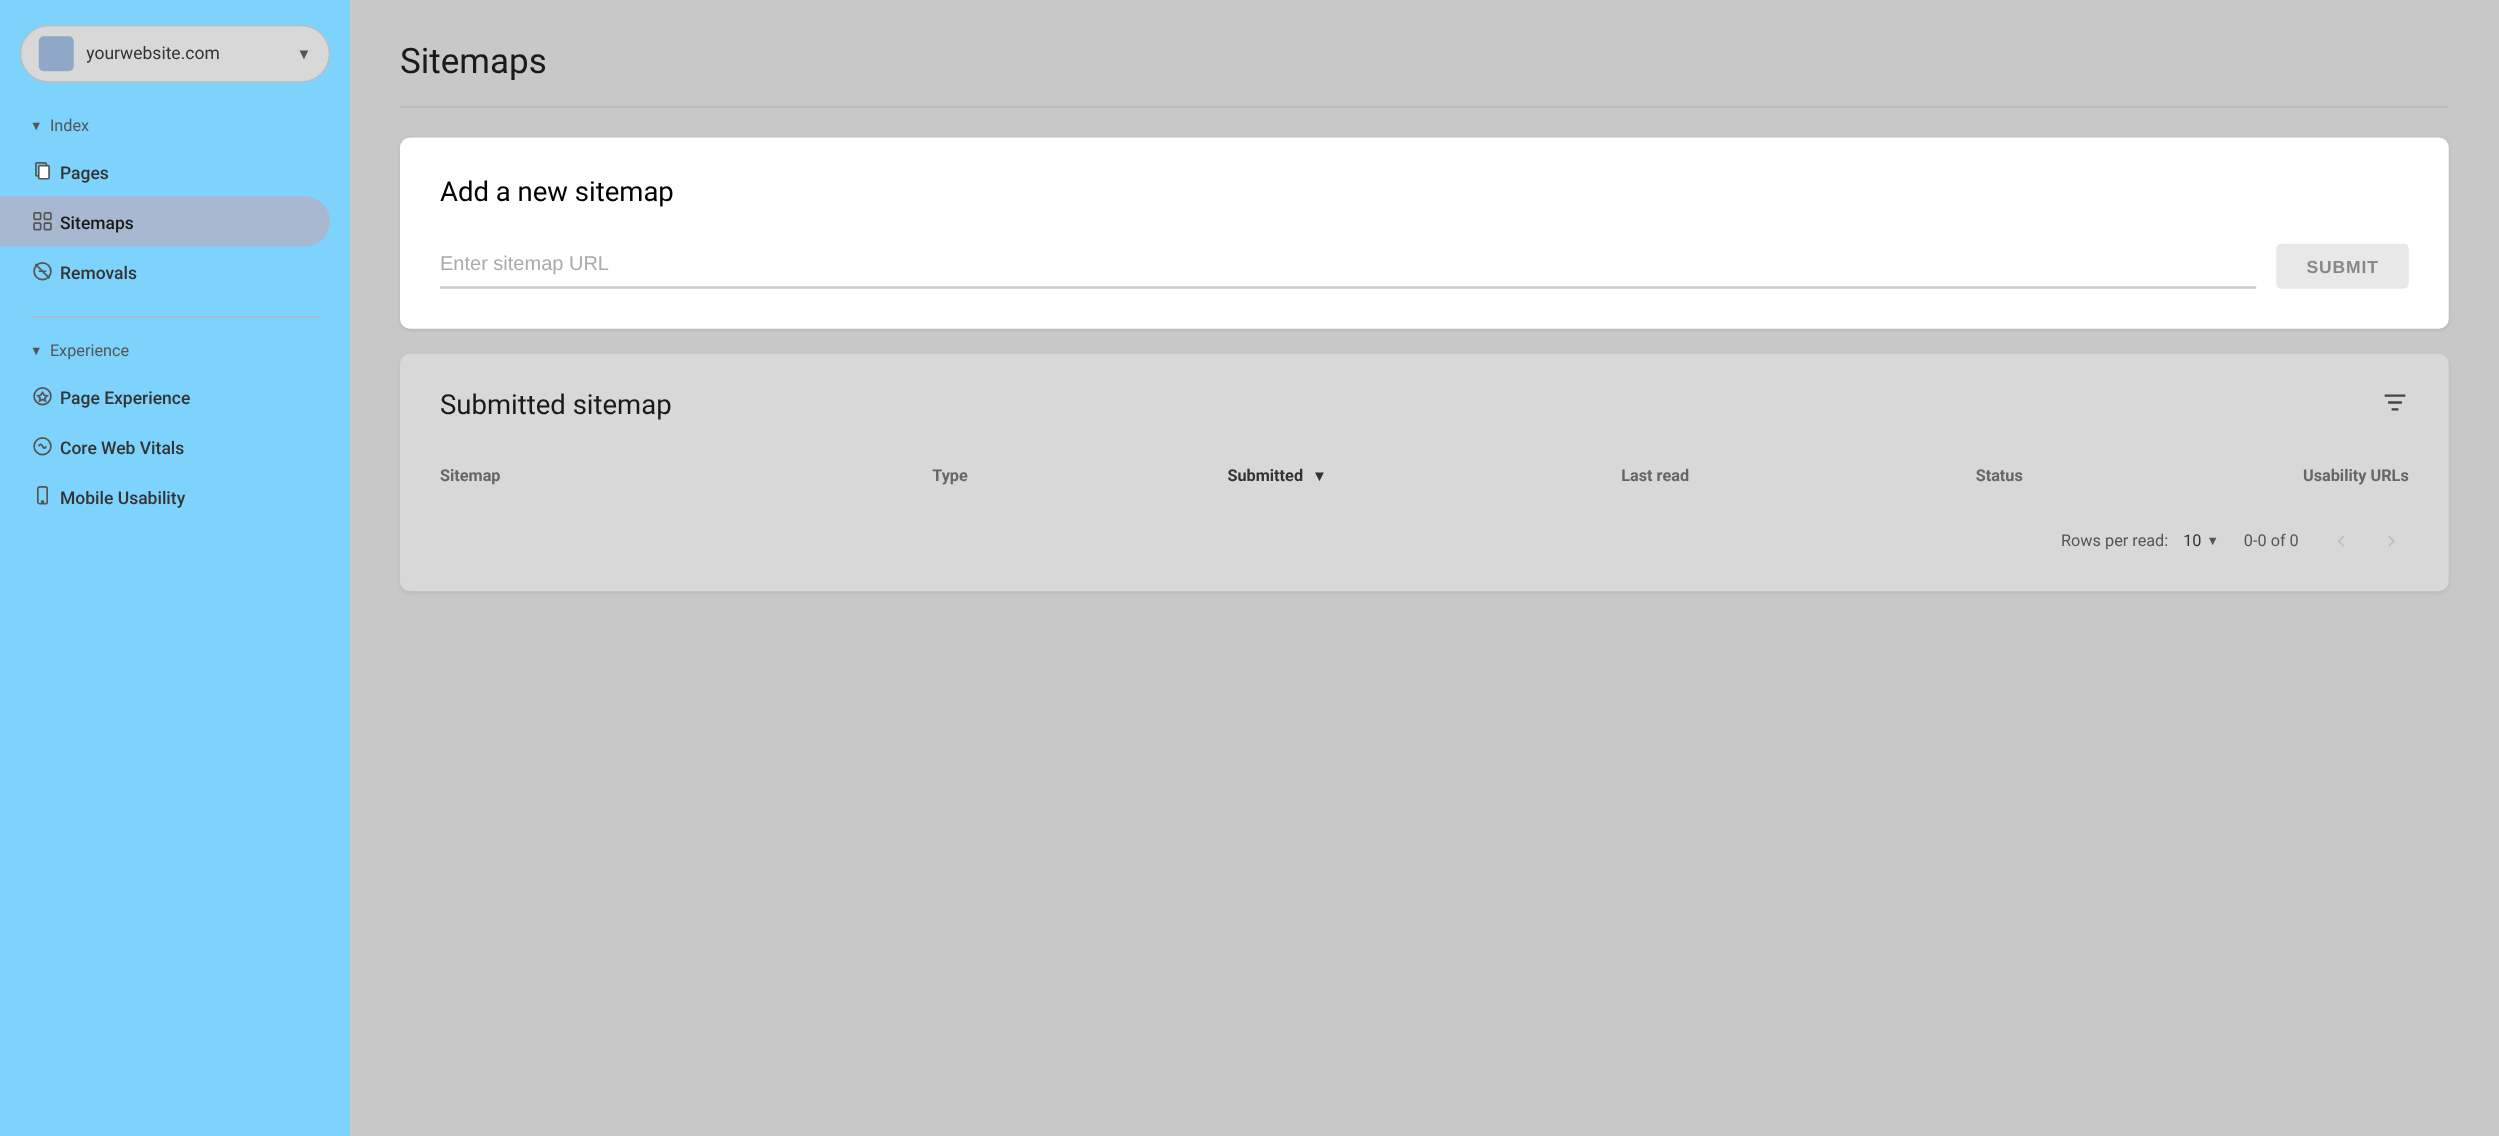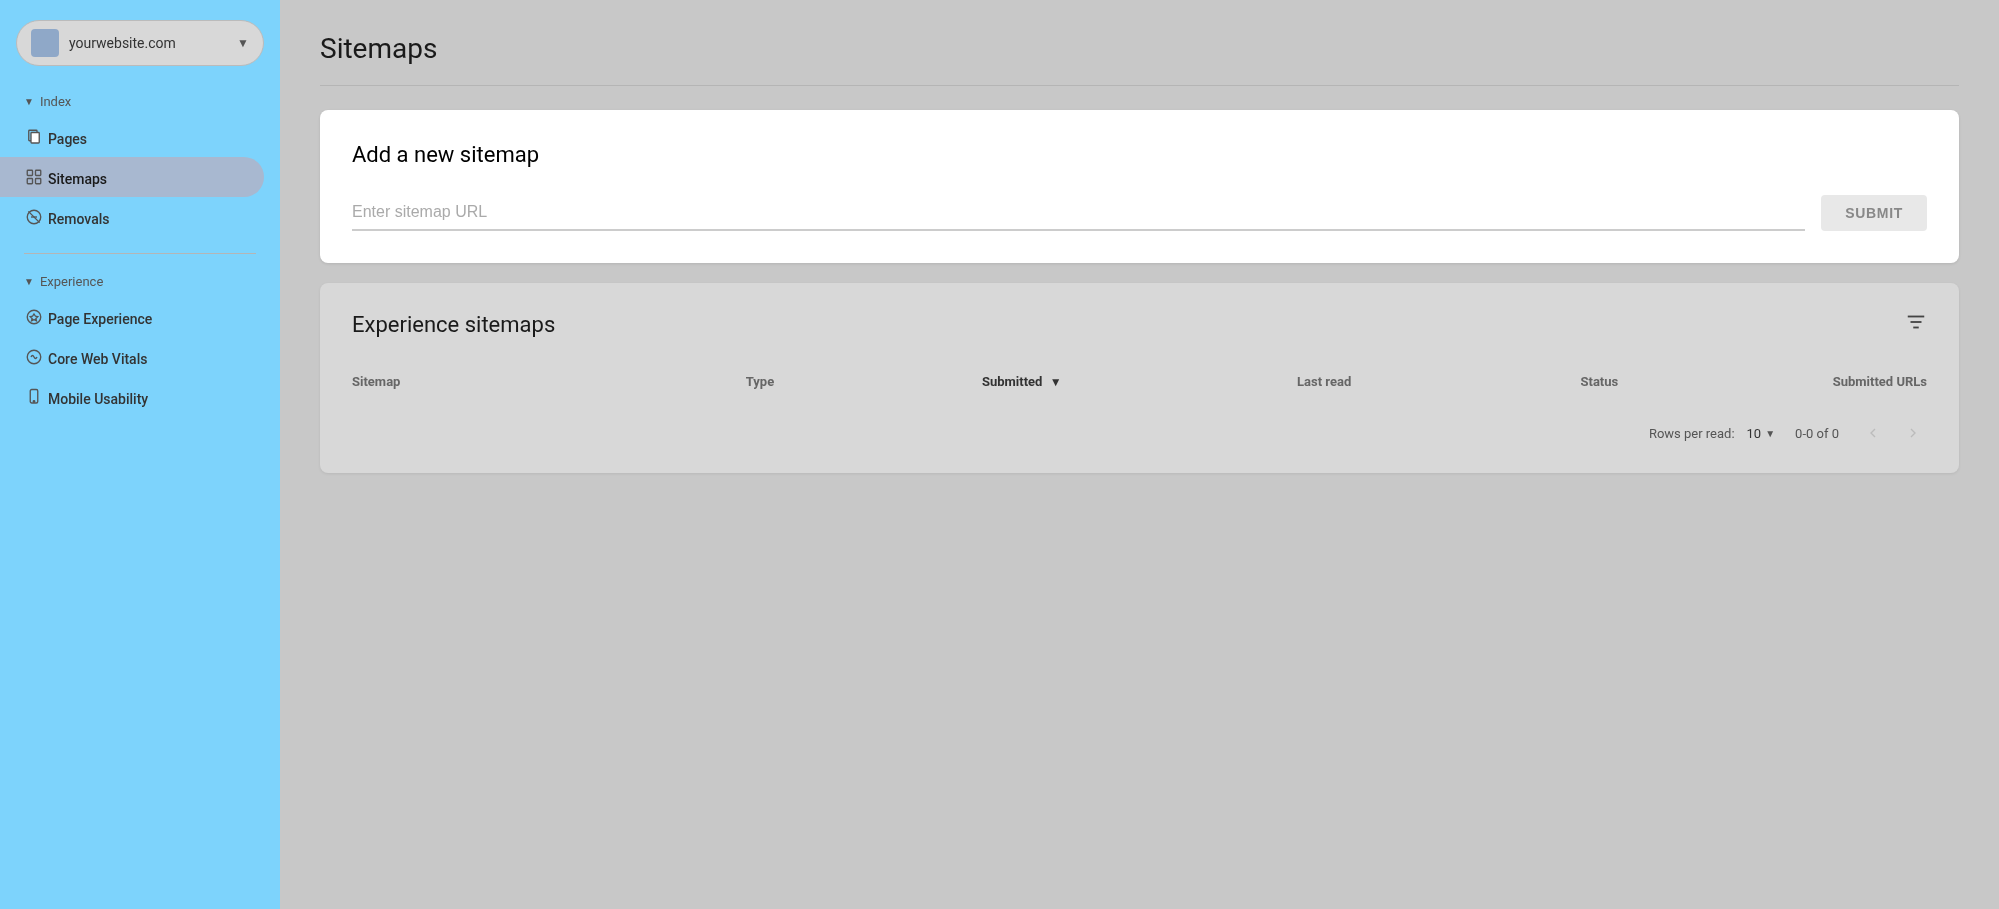--- a/index.html
+++ b/index.html
@@ -385,21 +385,21 @@
     <div class="url-input-row">
       <div class="url-input-wrapper">
         <input class="url-input" type="text" placeholder="Enter sitemap URL" style="">
       </div>
       <button class="submit-btn">SUBMIT</button>
     </div>
   </div>
 
   <div class="submitted-card">
     <div class="submitted-card-header">
-      <h2 class="submitted-card-title">Experience sitemaps</h2>
+      <h2 class="submitted-card-title">Submitted sitemap</h2>
       <span class="filter-icon">
         <svg width="22" height="22" viewBox="0 0 24 24" fill="none" stroke="#444" stroke-width="2">
           <line x1="3" y1="6" x2="21" y2="6"></line>
           <line x1="6" y1="12" x2="18" y2="12"></line>
           <line x1="9" y1="18" x2="15" y2="18"></line>
         </svg>
       </span>
     </div>
 
     <table class="sitemaps-table">
@@ -415,21 +415,21 @@
             <span>Submitted</span>
             <span class="sort-arrow">▼</span>
           </th>
           <th class="col-lastread">
             <span>Last read</span>
           </th>
           <th class="col-status">
             <span>Status</span>
           </th>
           <th class="col-urls" style="text-align:right;">
-            <span>Submitted URLs</span>
+            <span>Usability URLs</span>
           </th>
         </tr>
       </thead>
       <tbody>
         
       </tbody>
     </table>
 
     <div class="table-footer">
       <span class="rows-per-page-label">Rows per read:</span>

